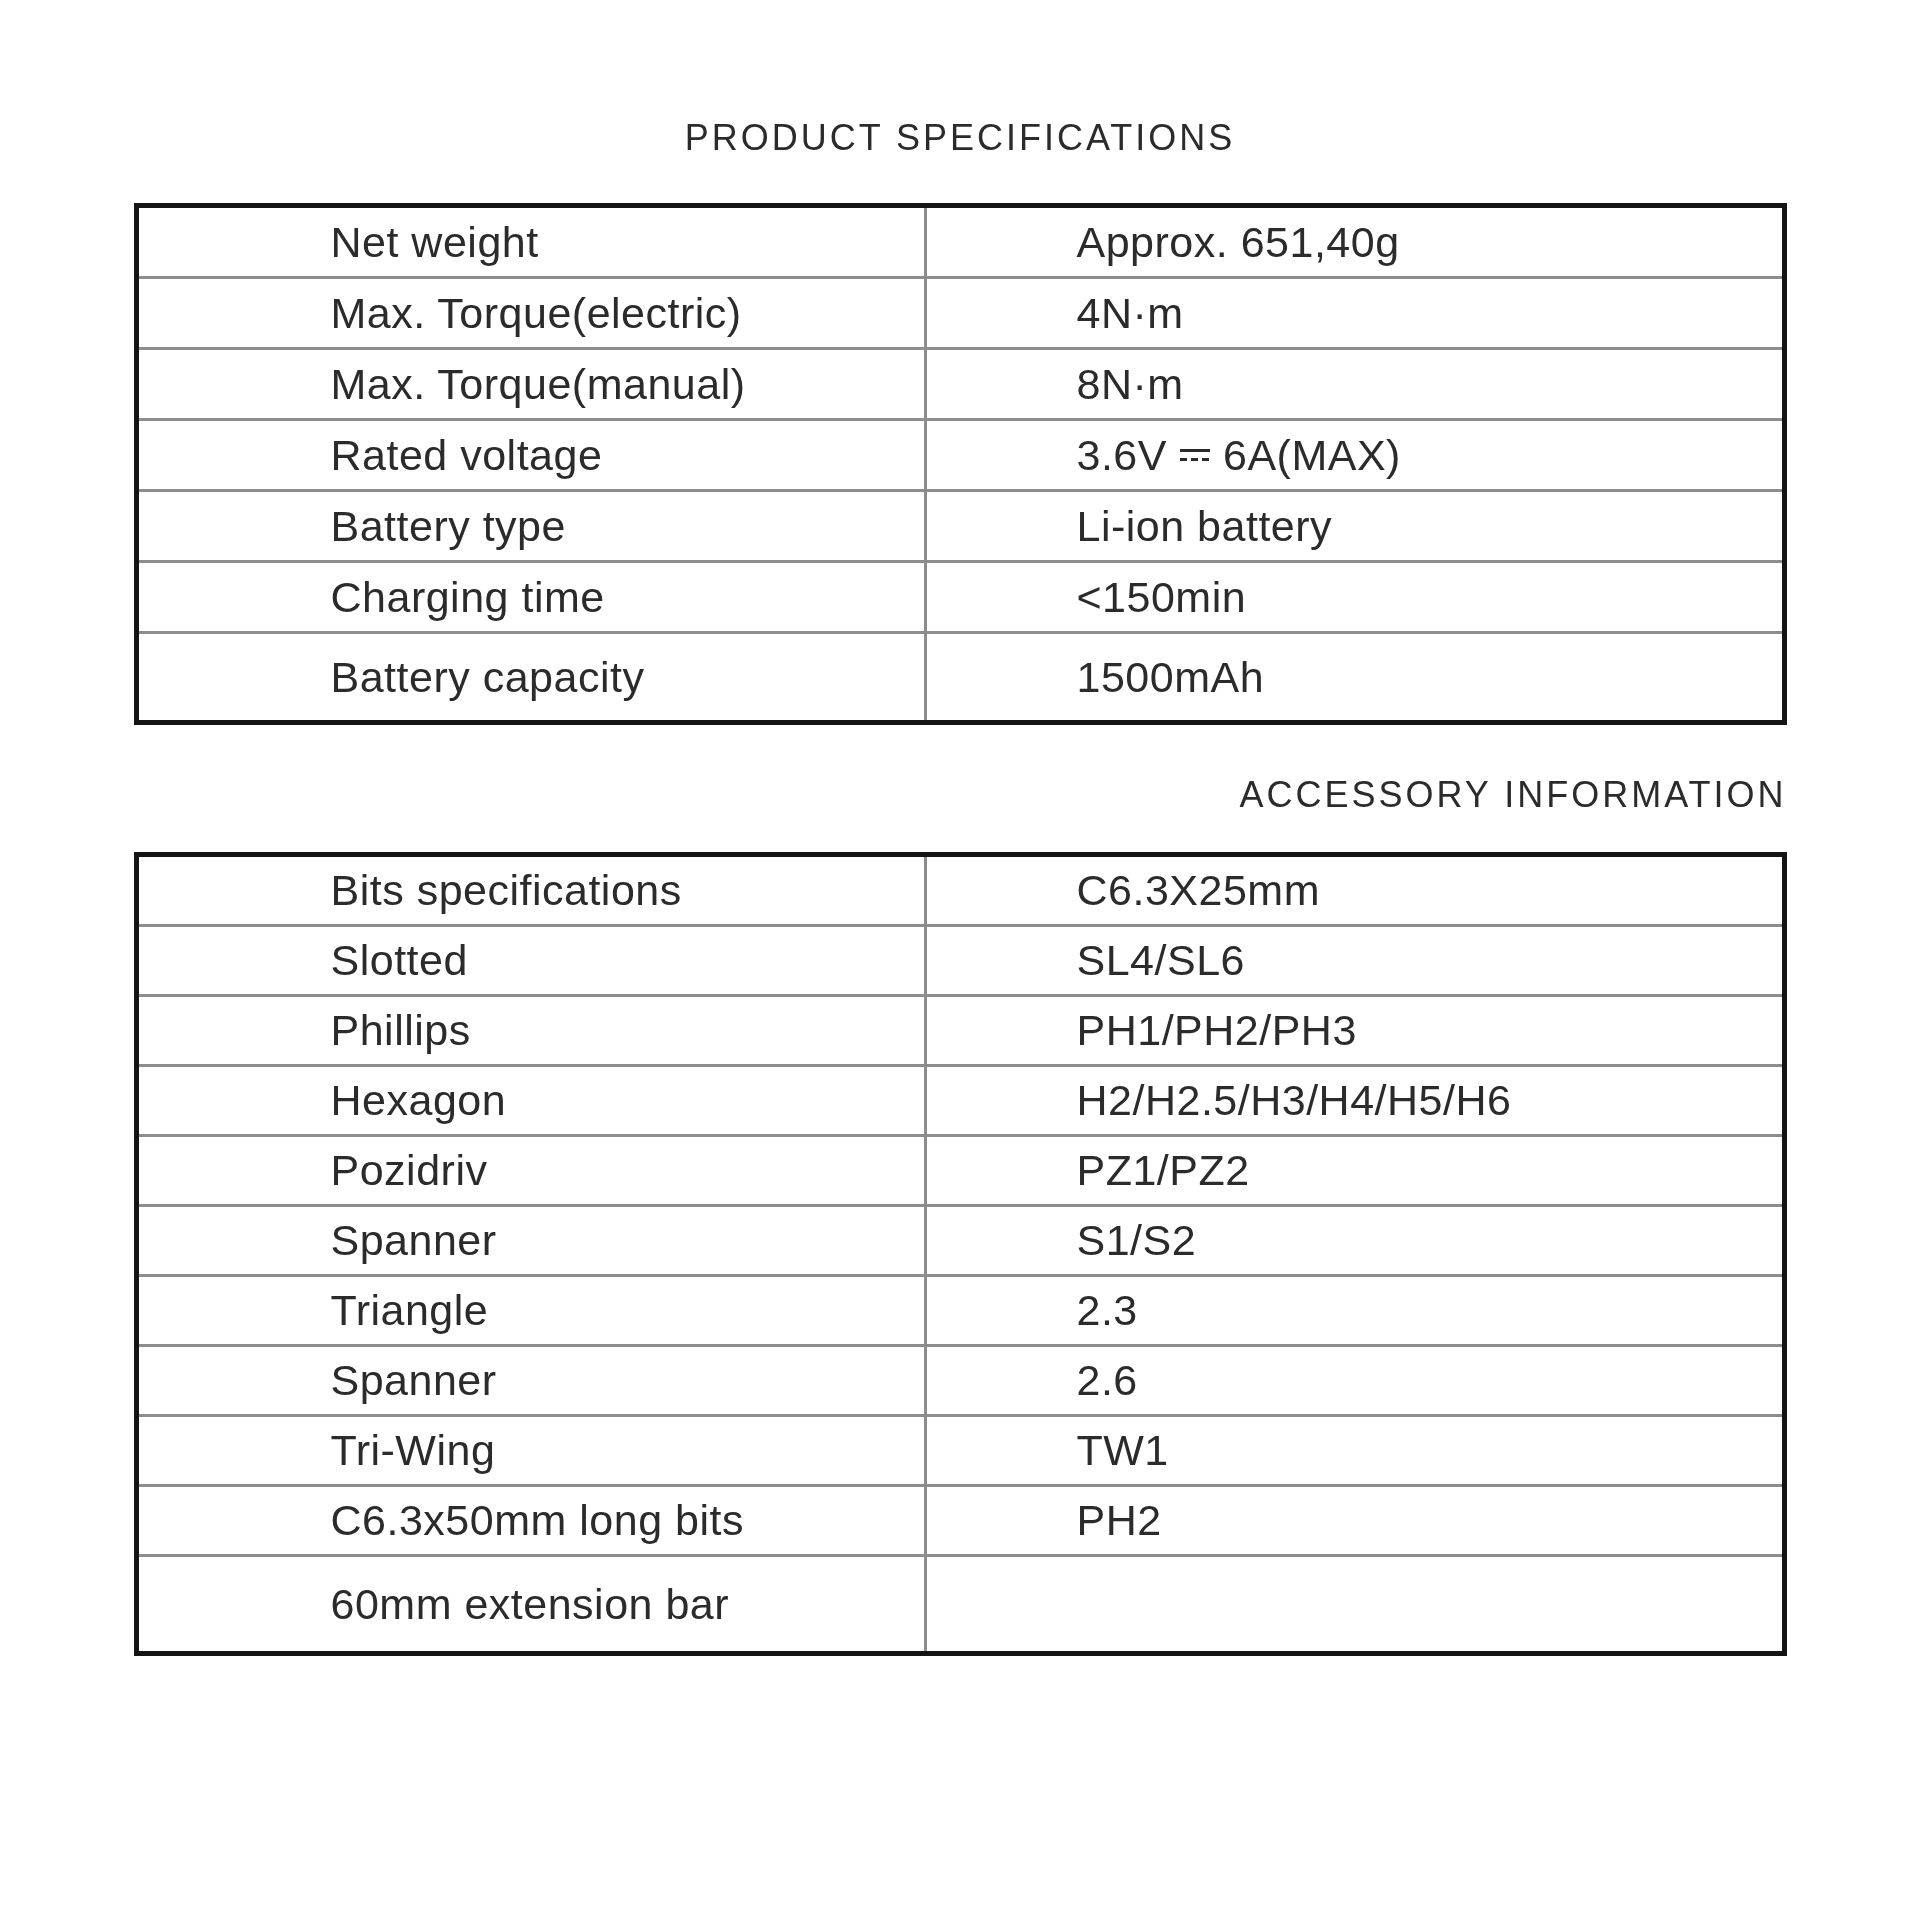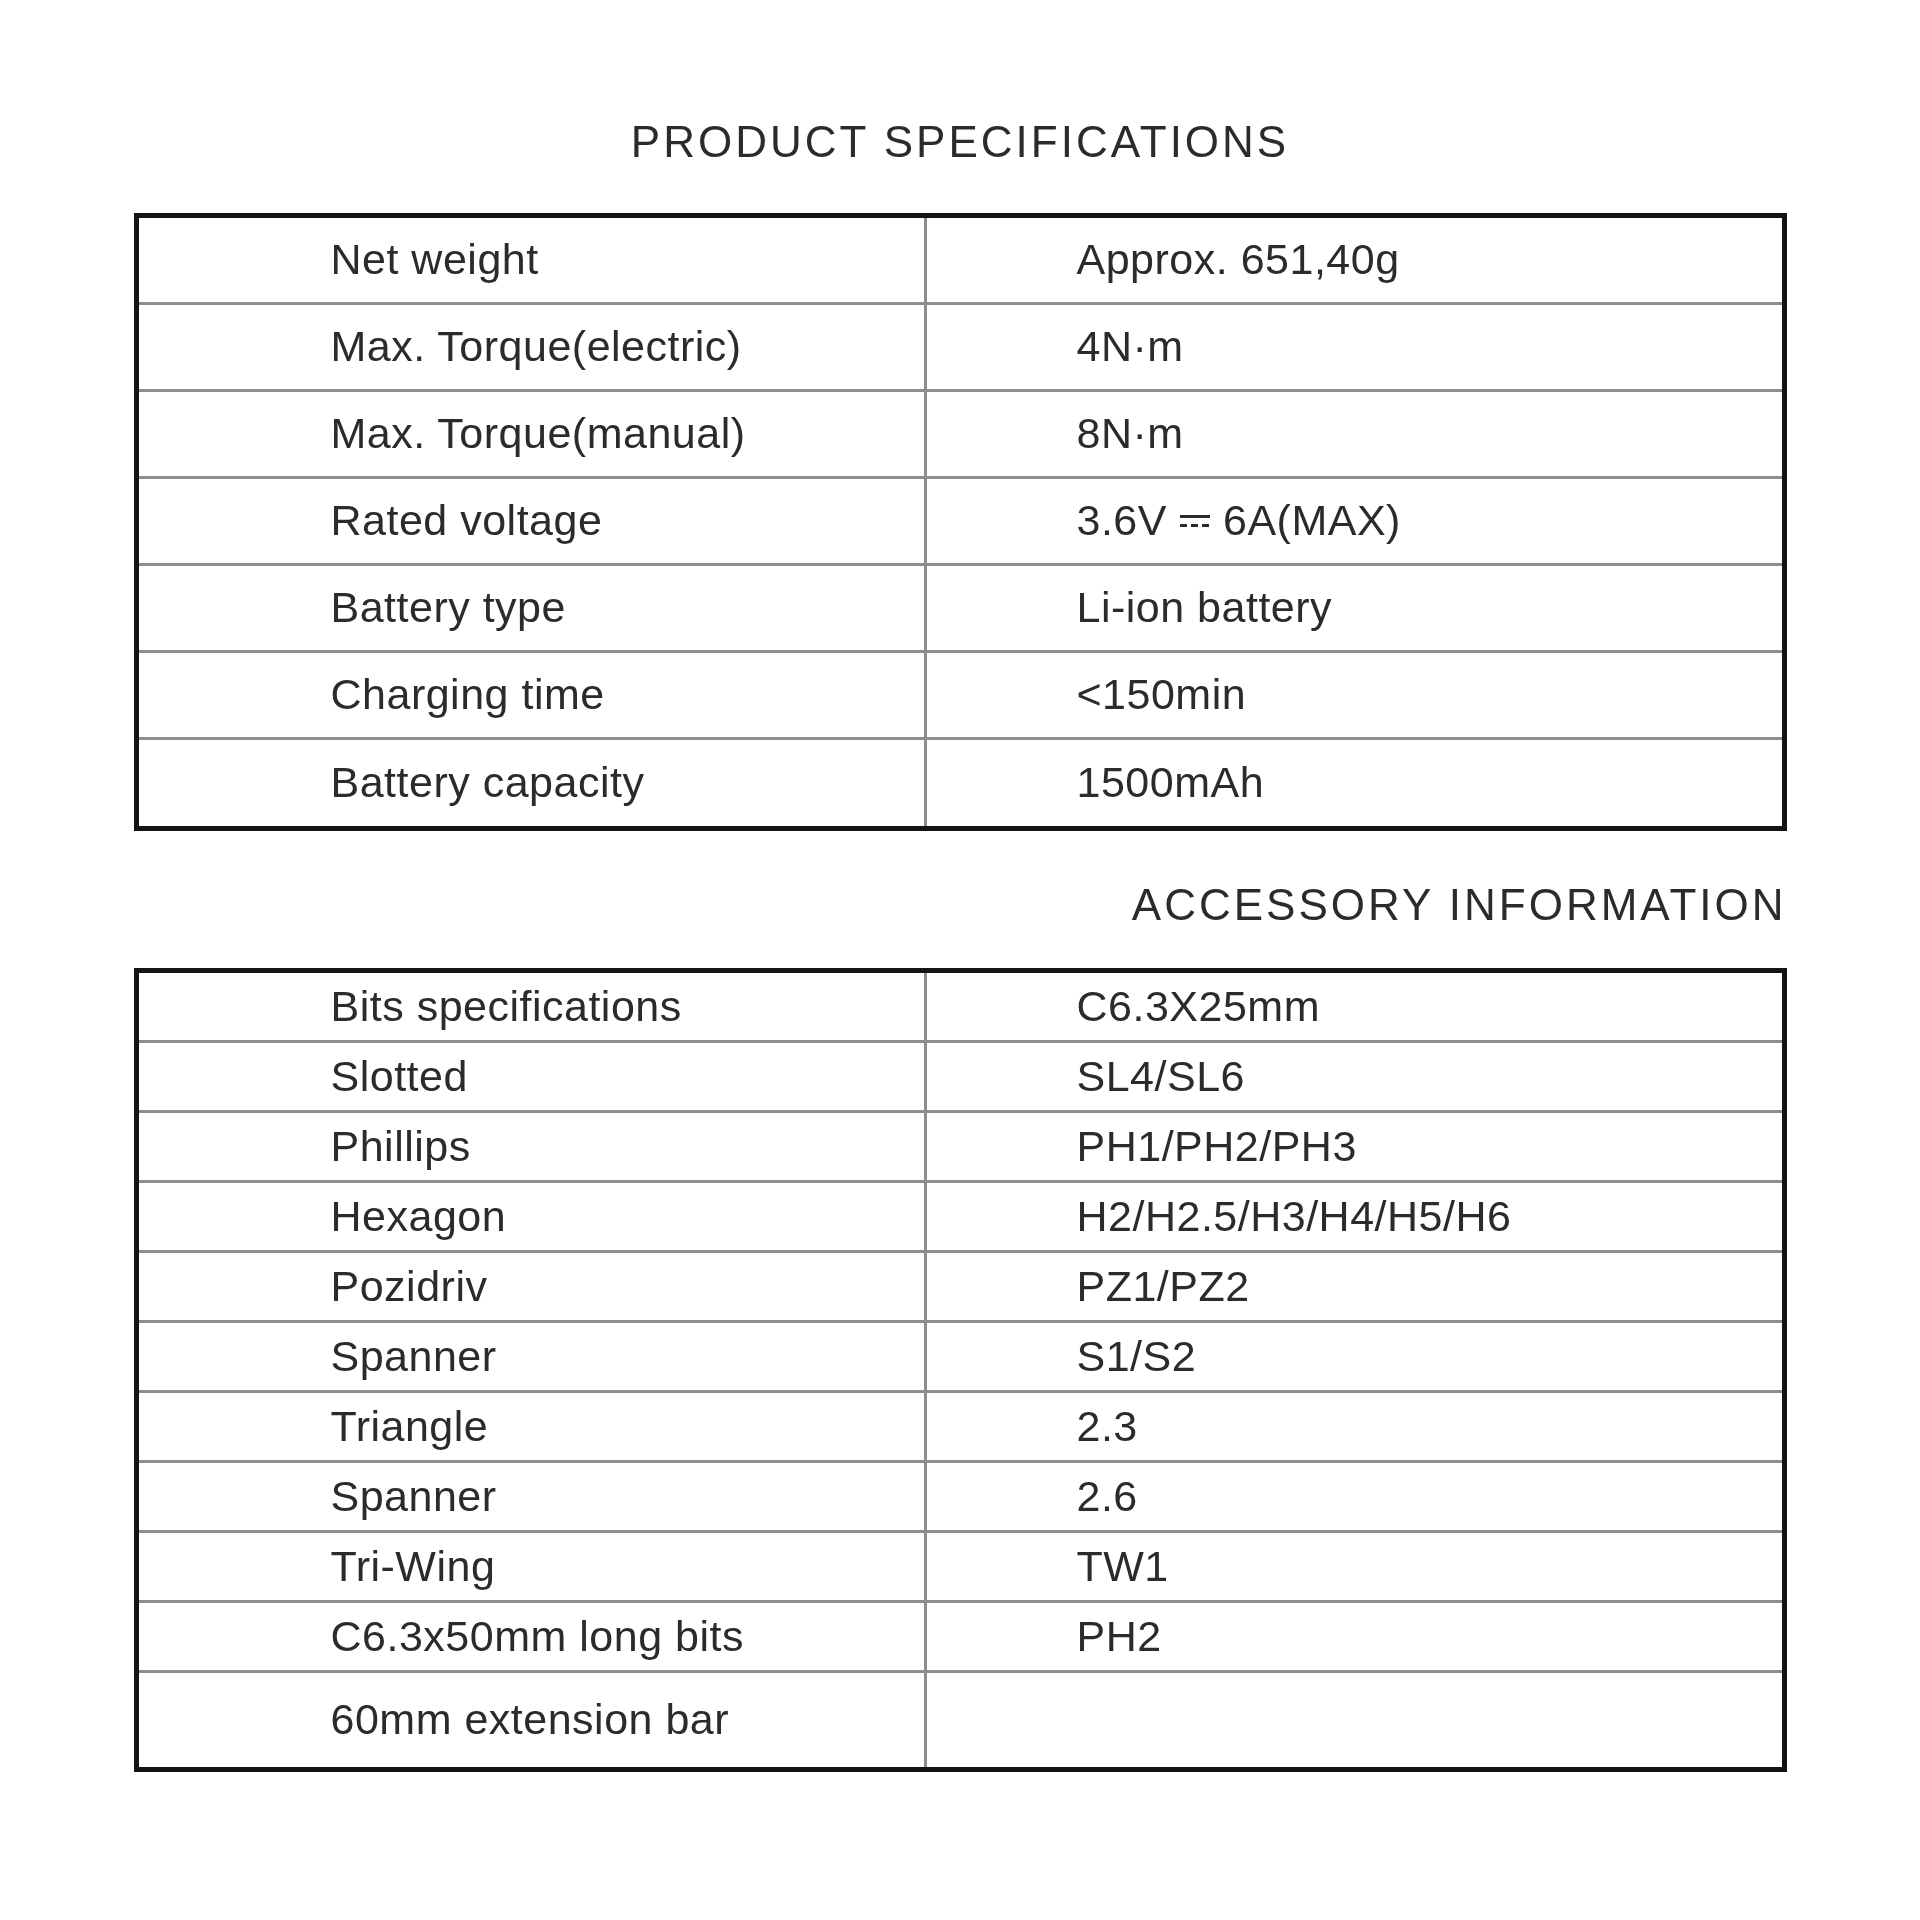--- a/index.html
+++ b/index.html
@@ -15,21 +15,21 @@
     color: #2b2b2b;
   }
   .page {
     width: 1653px;
     margin: 0 auto;
     padding-top: 116px;
     box-sizing: border-box;
   }
   .section-title {
     margin: 0 0 44px 0;
-    font-size: 44px;
+    font-size: 36px;
     font-weight: 400;
     letter-spacing: 3px;
     text-align: center;
     color: #2b2b2b;
     line-height: 1.2;
   }
   .section-title.second {
     margin-top: 48px;
     margin-bottom: 36px;
     text-align: right;
@@ -38,21 +38,21 @@
     border: 5px solid #141414;
     background: #ffffff;
   }
   .row {
     display: grid;
     grid-template-columns: 788px 1fr;
   }
   .row + .row {
     border-top: 3px solid #8d8d8d;
   }
-  .t0 .row { height: 84px; }
+  .t0 .row { height: 68px; }
   .t0 .row:last-child { height: 86px; }
   .t1 .row { height: 67px; }
   .t1 .row:last-child { height: 94px; }
   .cell {
     display: flex;
     align-items: center;
     font-size: 43px;
     letter-spacing: 0.5px;
     color: #2b2b2b;
     white-space: nowrap;

